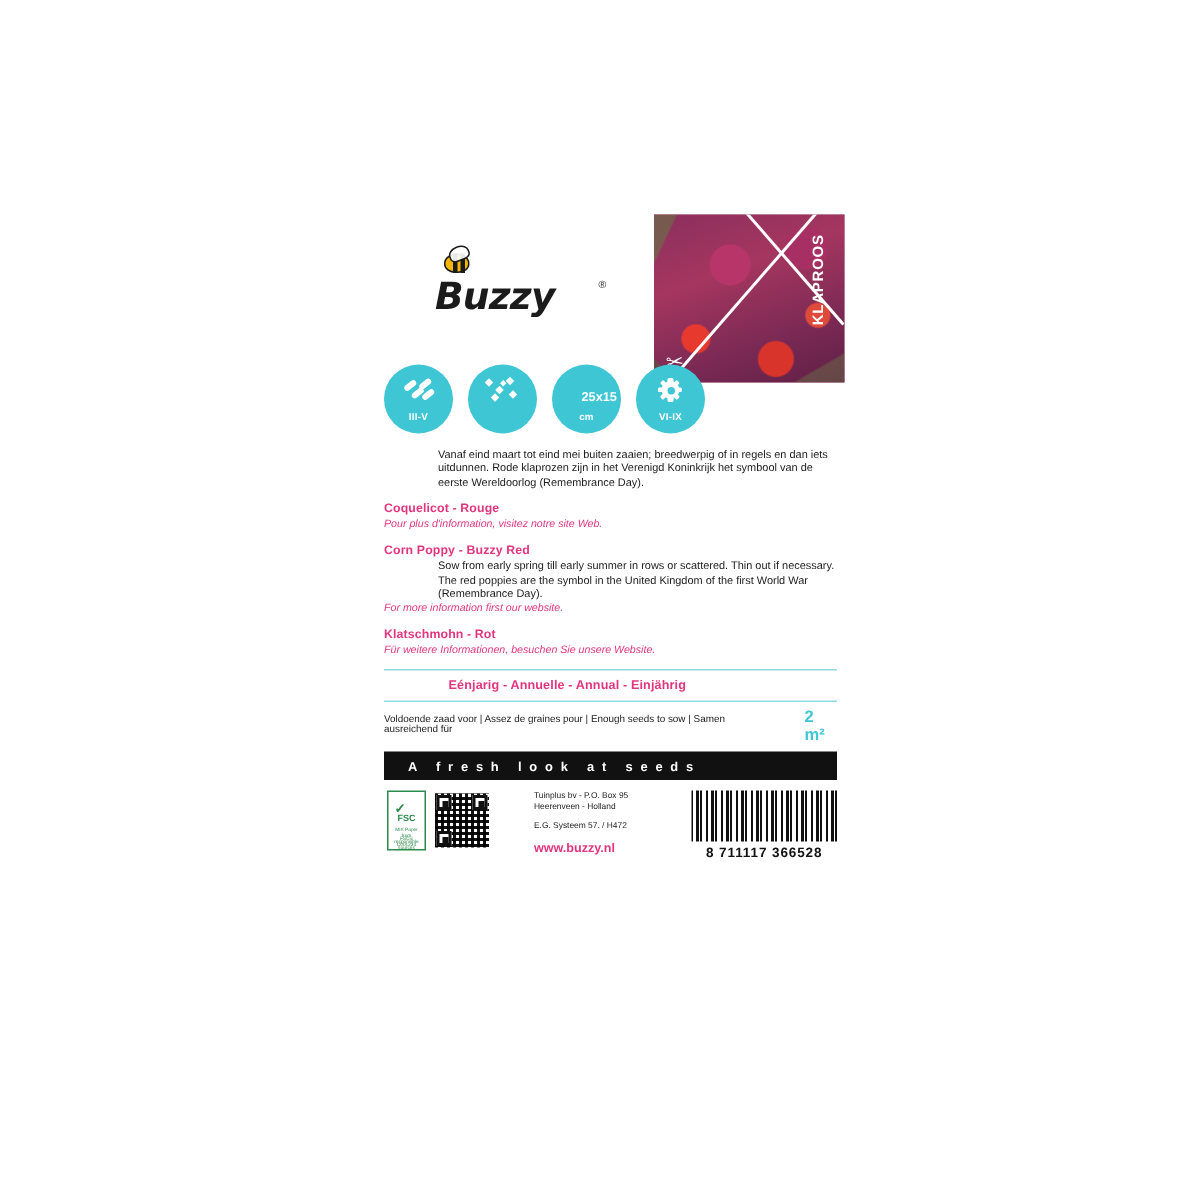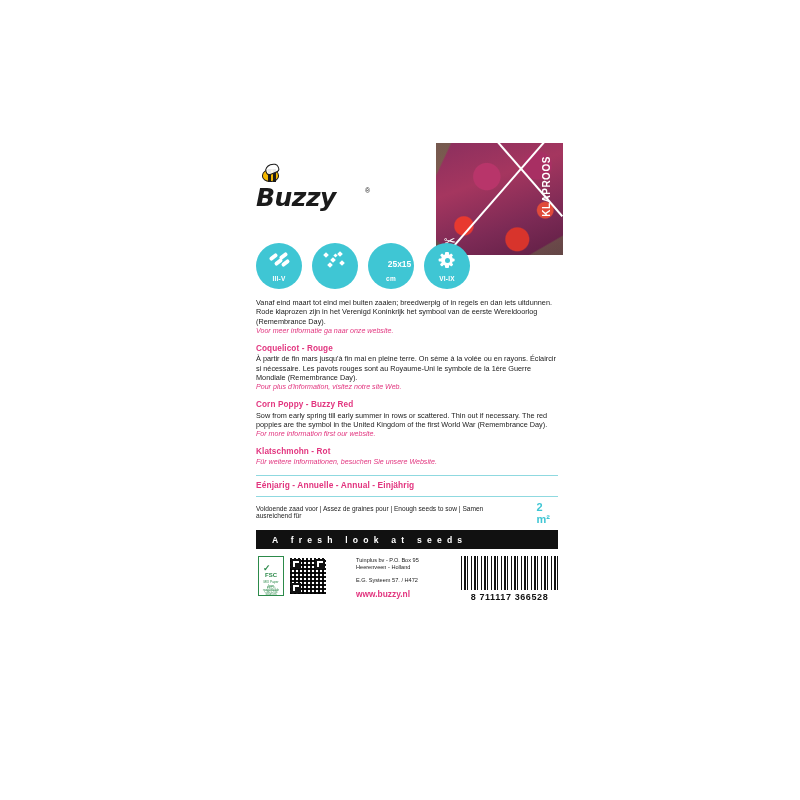--- a/index.html
+++ b/index.html
@@ -23,20 +23,21 @@
     top: 143px;
     width: 313px;
     height: 497px;
     background: #ffffff;
   }
 
   
   .header {
     position: relative;
     height: 112px;
+    margin-left: 34px;
   }
   .logo {
     position: absolute;
     left: 6px;
     top: 22px;
     width: 120px;
     height: 48px;
   }
   .bee {
     position: absolute;
@@ -287,40 +288,42 @@
     font-size: 8.2px;
     font-weight: bold;
     color: #e2357f;
     margin-bottom: 1.5px;
     letter-spacing: 0.1px;
   }
   .lang-body {
     font-size: 7.3px;
     line-height: 9.4px;
     color: #1b1b1b;
+    margin-left: 36px;
   }
   .lang-web {
     font-size: 7.1px;
     line-height: 9.2px;
     color: #e2357f;
     font-style: italic;
     margin-top: 0.5px;
   }
 
   
   .rule {
     height: 1px;
     background: #8fd9e0;
     margin: 6px 0 4px 0;
   }
   .annual {
     font-size: 8.4px;
     font-weight: bold;
     color: #e2357f;
     letter-spacing: 0.1px;
+    margin-left: 43px;
   }
   .enough {
     margin-top: 3px;
     font-size: 6.6px;
     color: #1b1b1b;
     display: flex;
     align-items: baseline;
     gap: 4px;
   }
   .enough .area {
@@ -529,26 +532,24 @@
           <div class="hole"></div>
         </div>
         <div class="cap">VI-IX</div>
       </div>
     </div>
 
     <div class="content">
 
       <div class="lang-block">
         <div class="lang-body">Vanaf eind maart tot eind mei buiten zaaien; breedwerpig of in regels en dan iets uitdunnen. Rode klaprozen zijn in het Verenigd Koninkrijk het symbool van de eerste Wereldoorlog  (Remembrance Day).</div>
-        <div class="lang-web">Voor meer informatie ga naar onze website.</div>
       </div>
 
       <div class="lang-block">
         <div class="lang-title">Coquelicot - Rouge</div>
-        <div class="lang-body">À partir de fin mars jusqu'à fin mai en pleine terre. On sème à la volée ou en  rayons. Éclaircir si nécessaire. Les pavots rouges sont au Royaume-Uni  le symbole de la 1ère Guerre Mondiale (Remembrance Day).</div>
         <div class="lang-web">Pour plus d'information, visitez notre site Web.</div>
       </div>
 
       <div class="lang-block">
         <div class="lang-title">Corn Poppy - Buzzy Red</div>
         <div class="lang-body">Sow from early spring till early summer in rows or scattered. Thin out if necessary. The red poppies are the symbol in the United Kingdom of the first  World War (Remembrance Day).</div>
         <div class="lang-web">For more information first our website.</div>
       </div>
 
       <div class="lang-block">

